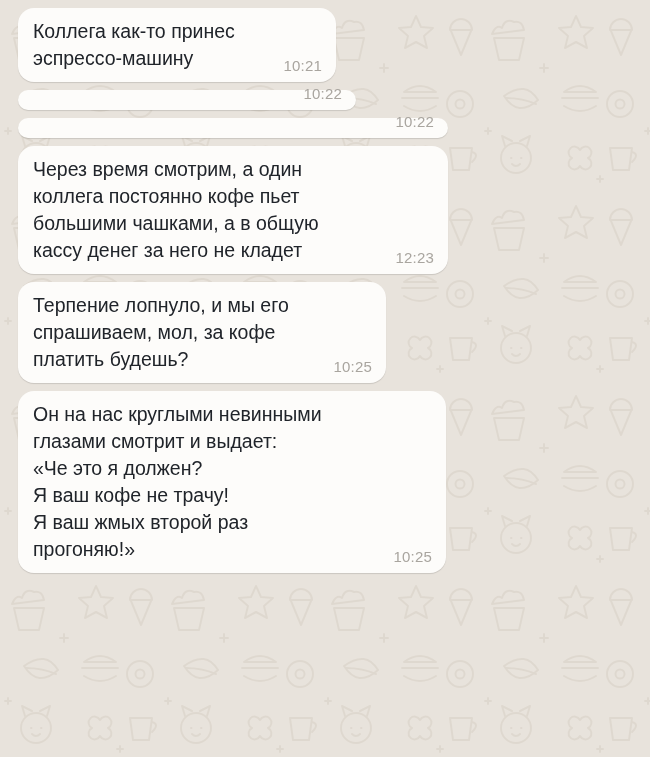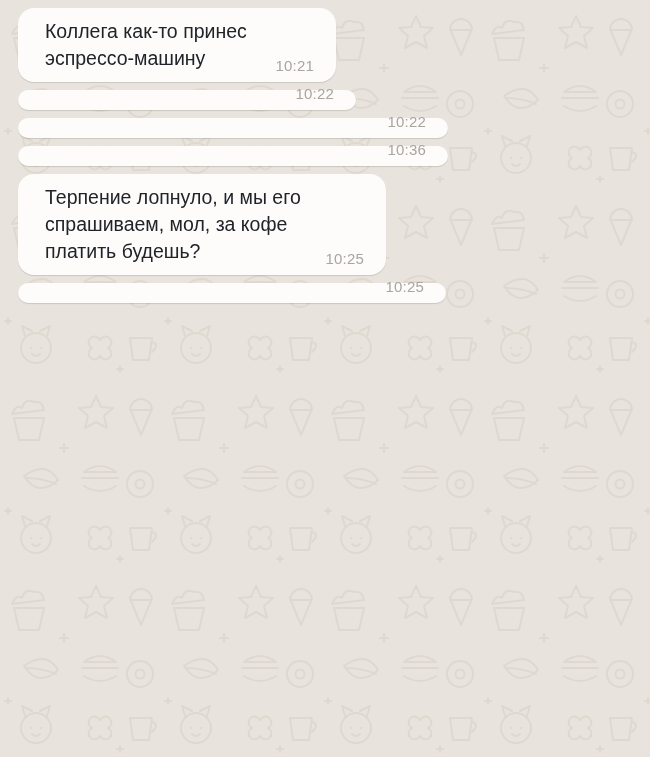--- a/index.html
+++ b/index.html
@@ -38,35 +38,35 @@
     box-sizing: border-box;
     display: flex;
     flex-direction: column;
     align-items: flex-start;
     gap: 8px;
   }
   .bubble {
     position: relative;
     background: #fdfcfa;
     border-radius: 16px;
-    padding: 10px 14px 10px 27px;
+    padding: 10px 14px 10px 15px;
     box-shadow: 0 1px 1px rgba(0,0,0,0.13);
     max-width: 430px;
     box-sizing: border-box;
   }
   .bubble-text {
     font-size: 19.5px;
     line-height: 27px;
     color: #20242a;
     white-space: pre-wrap;
     word-wrap: break-word;
   }
   .bubble-time {
     position: absolute;
-    right: 22px;
+    right: 14px;
     bottom: 8px;
     font-size: 15px;
     color: #a9a59f;
     letter-spacing: 0.2px;
   }
   
   .bubble-text::after {
     content: "";
     display: inline-block;
     width: 56px;
@@ -132,28 +132,38 @@
 
     <div class="bubble" style="width:338px">
       <div class="bubble-time">10:22</div>
     </div>
 
     <div class="bubble" style="width:448px">
       <div class="bubble-time">10:22</div>
     </div>
 
     <div class="bubble" style="width:438px">
-      <div class="bubble-time">10:36</div>
+      <div class="bubble-text">Через время смотрим, а один
+коллега постоянно кофе пьет
+большими чашками, а в общую
+кассу денег за него не кладет</div>
+      <div class="bubble-time">12:23</div>
     </div>
 
     <div class="bubble" style="width:368px">
       <div class="bubble-text">Терпение лопнуло, и мы его
 спрашиваем, мол, за кофе
 платить будешь?</div>
       <div class="bubble-time">10:25</div>
     </div>
 
     <div class="bubble" style="width:428px">
+      <div class="bubble-text">Он на нас круглыми невинными
+глазами смотрит и выдает:
+«Че это я должен?
+Я ваш кофе не трачу!
+Я ваш жмых второй раз
+прогоняю!»</div>
       <div class="bubble-time">10:25</div>
     </div>
 
   </div>
 </div>
 
 </body></html>

